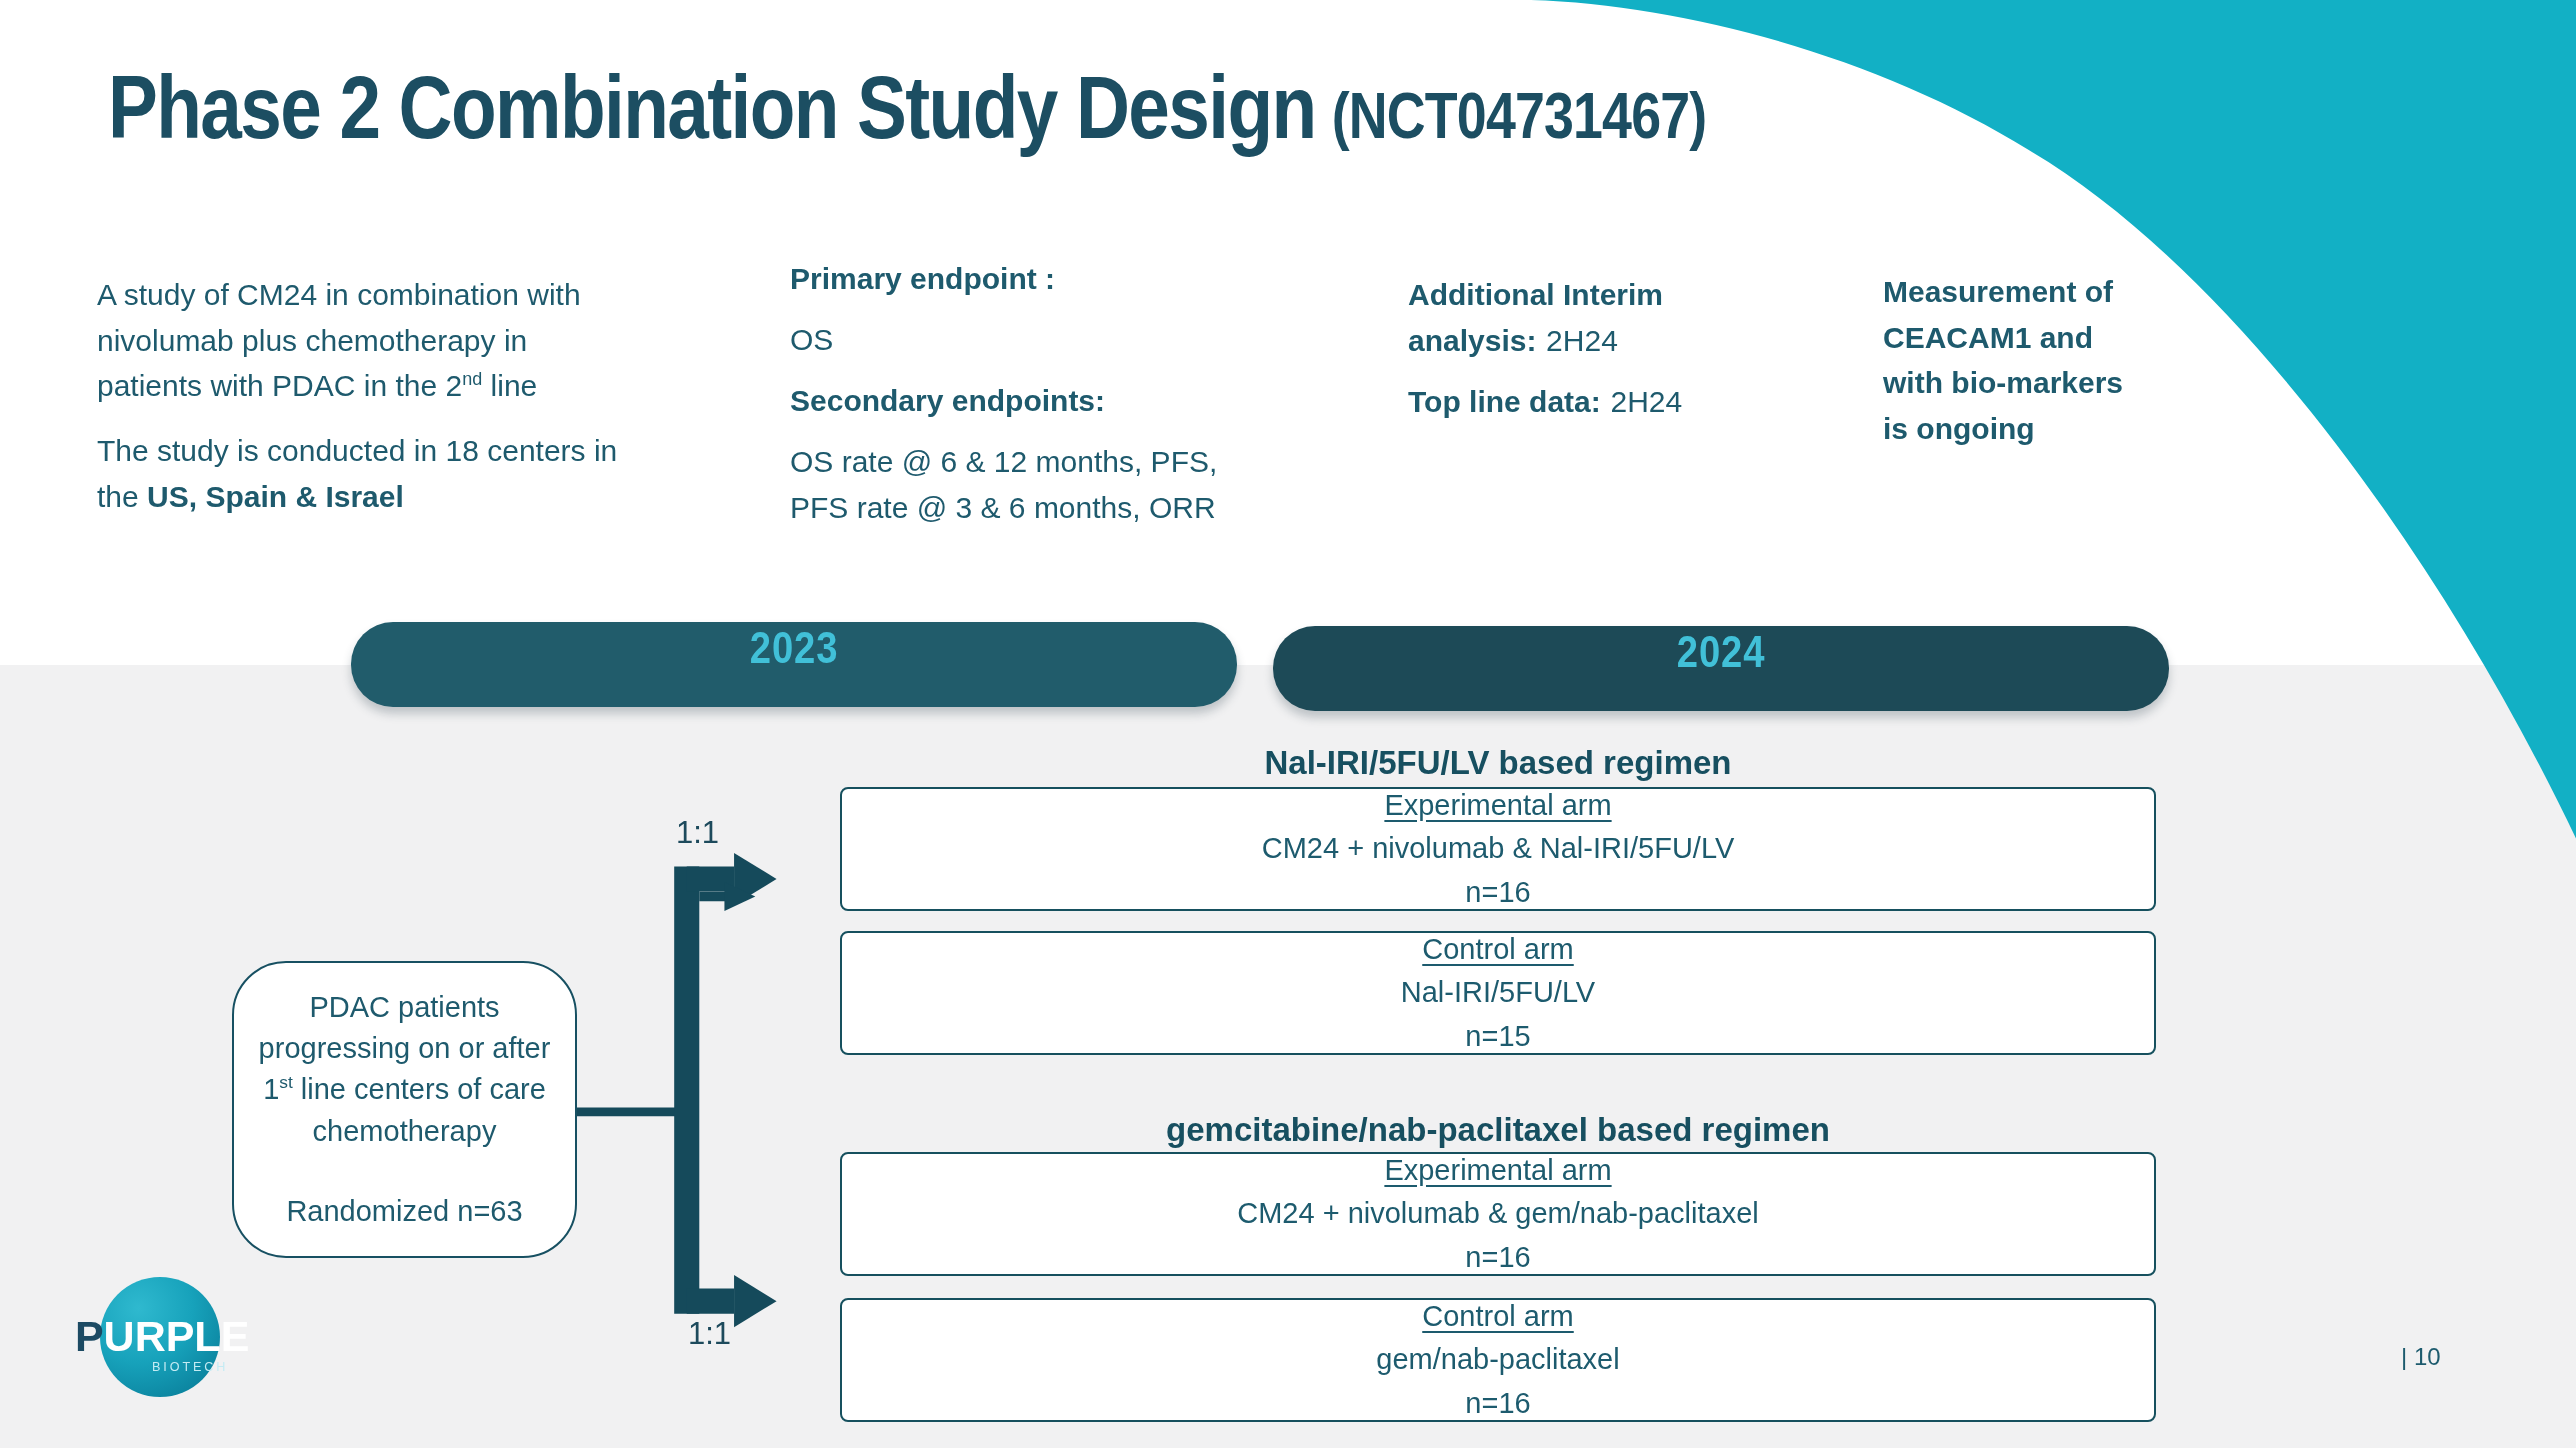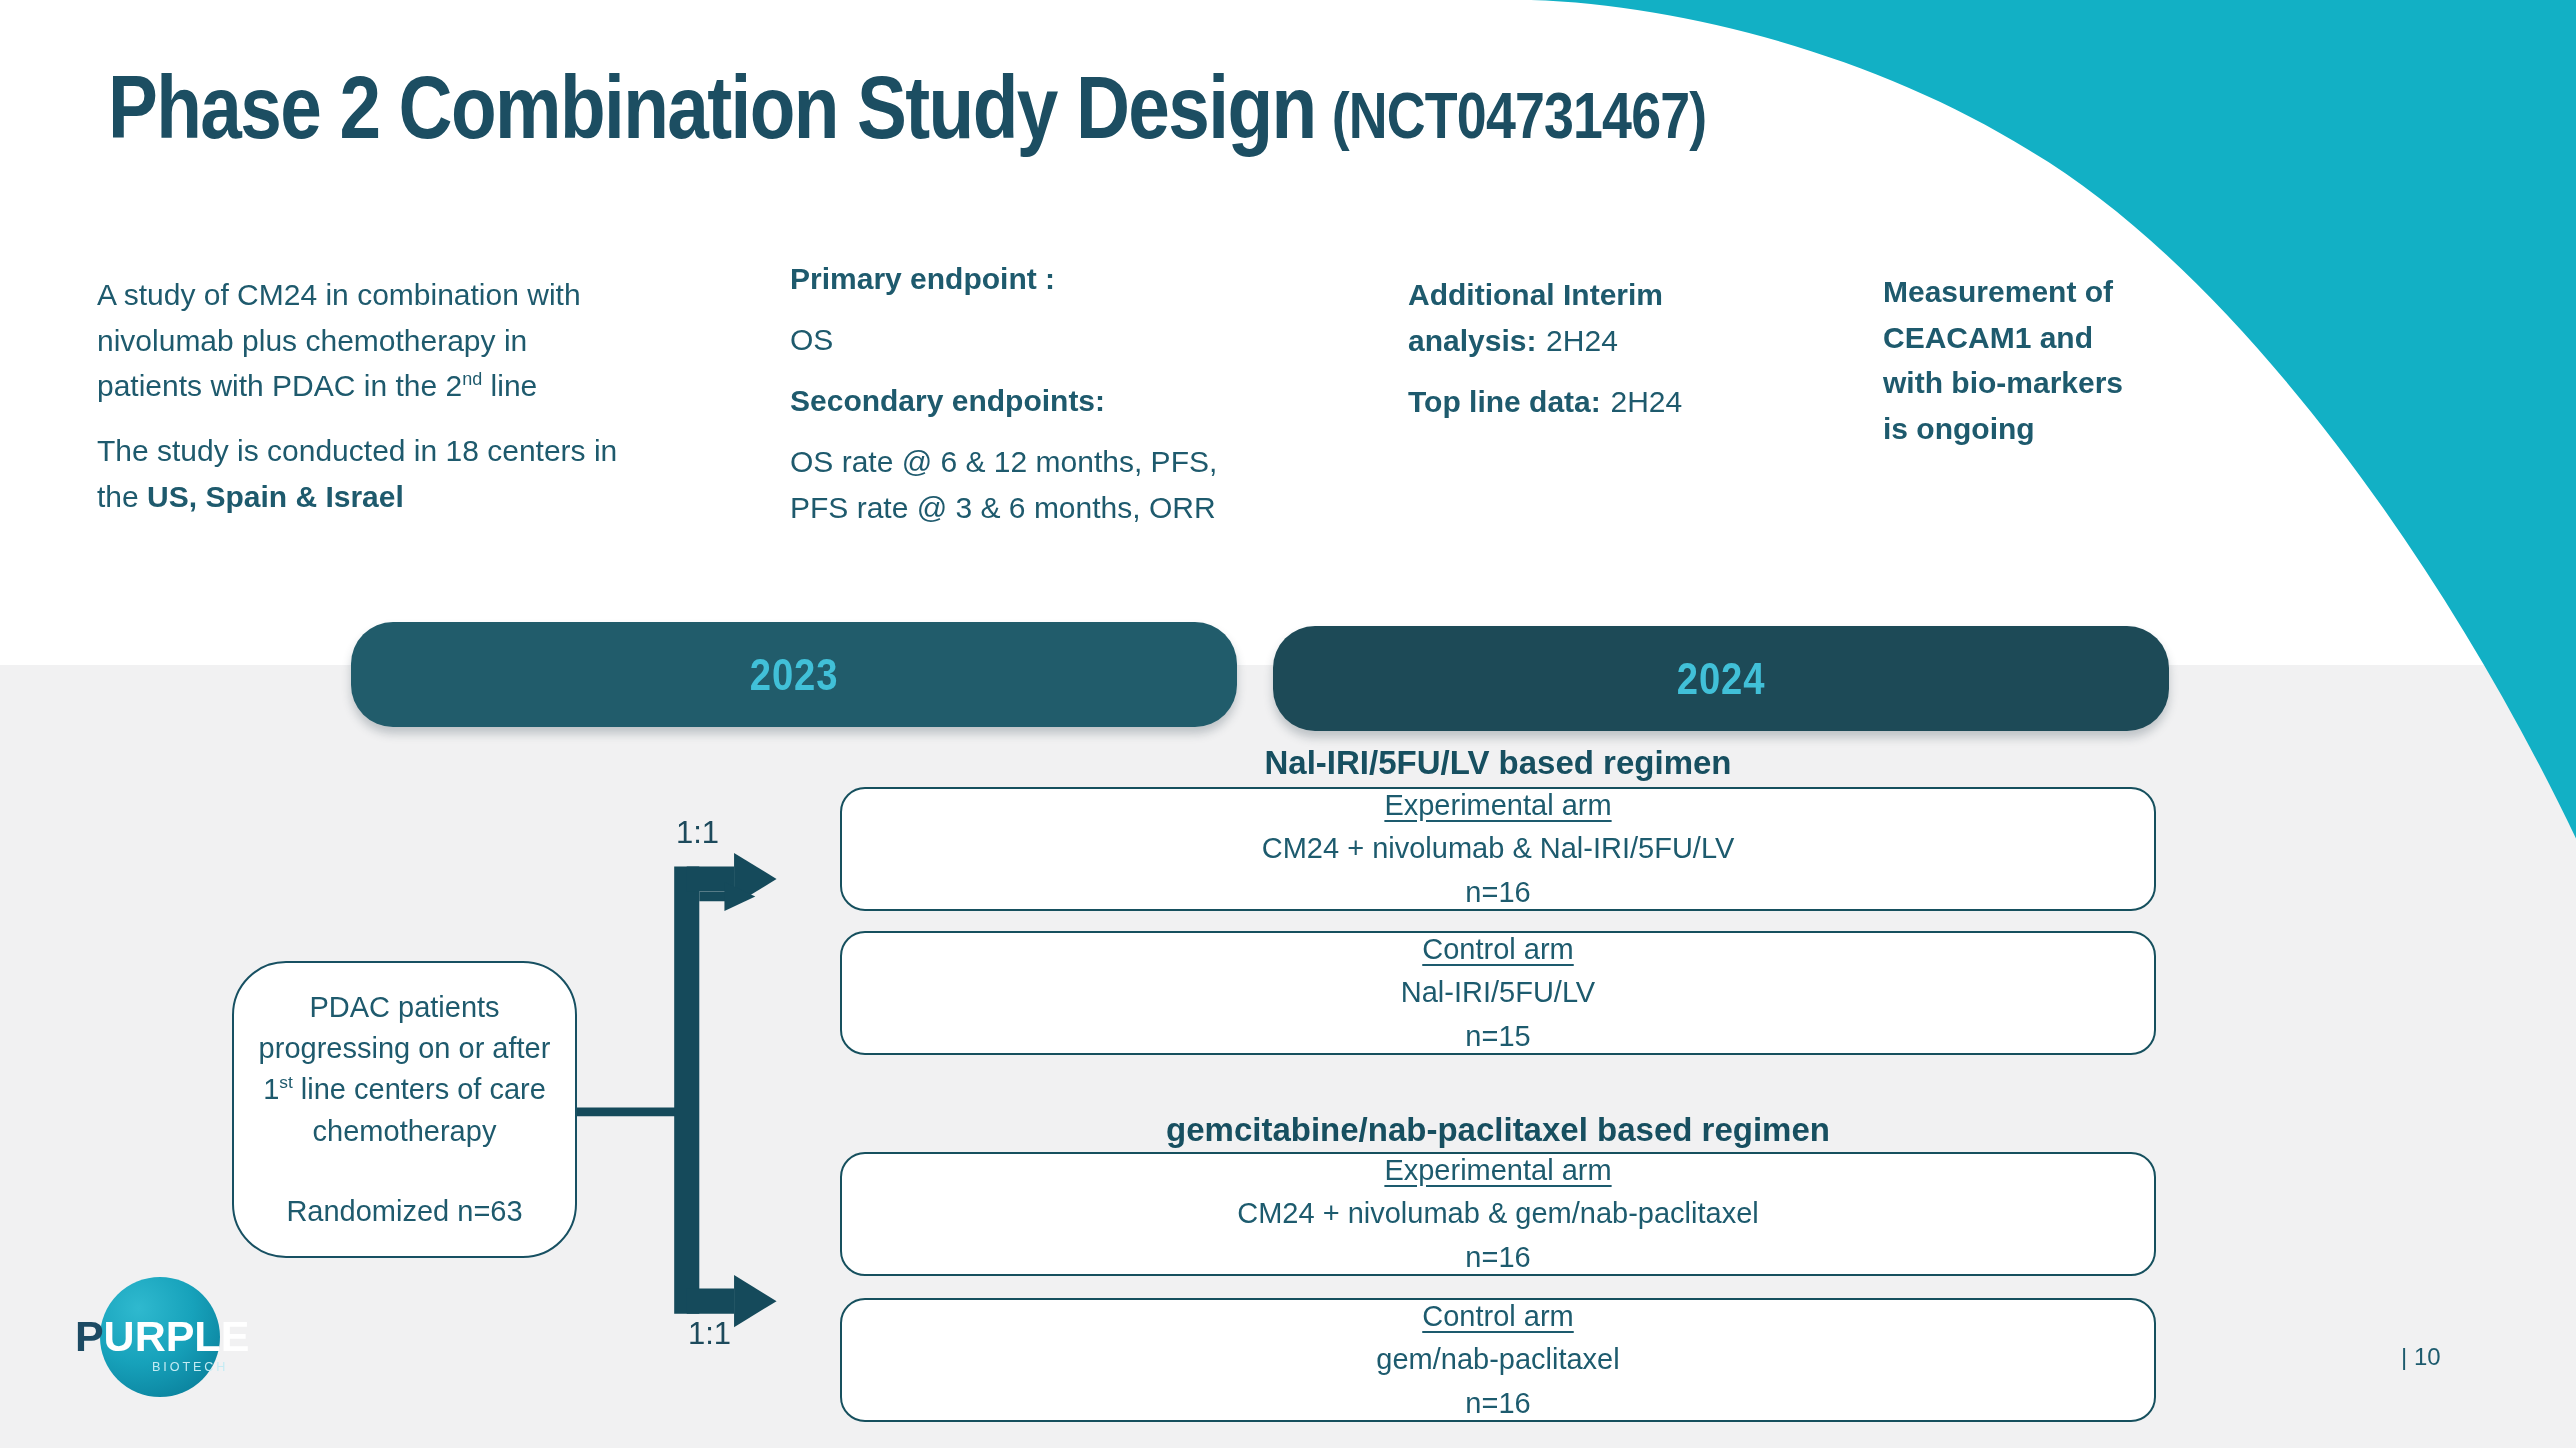--- a/index.html
+++ b/index.html
@@ -26,40 +26,40 @@
   .col2 .lbl{font-weight:bold;margin:0 0 15.5px 0;}
   .col2 .val{margin:0 0 15.5px 0;}
   .col2 .val2{margin:0;}
   .col3{left:1408px;top:272px;width:321px;}
   .col3 .item{margin:0 0 15.5px 0;}
   .col3 b{font-weight:bold;}
   .col3 .v{margin-left:9.7px;font-weight:normal;}
   .col4{left:1883px;top:269px;width:338px;font-weight:bold;}
 
   .pill{
-    position:absolute;height:105px;border-radius:42px;
-    display:flex;align-items:center;justify-content:center;
+    position:absolute;height:85px;border-radius:42px;
+    display:flex;justify-content:center;
     box-shadow:0 6.8px 9.7px rgba(40,60,70,.25);
   }
   .pill-left{left:351px;top:622px;width:886px;background:#215c6b;}
   .pill-right{left:1273px;top:626px;width:896px;background:#1d4a57;}
   .pill .year{
     font-size:45px;font-weight:bold;color:#41c0d8;letter-spacing:1px;
     transform:scaleX(.85);
   }
 
   .group-heading{
     position:absolute;left:840px;width:1316px;text-align:center;
     font-size:33px;font-weight:bold;color:#174f60;
   }
   .gh1{top:744px;} .gh2{top:1111px;}
 
   .arm-box{
     position:absolute;left:840px;width:1316px;height:124px;box-sizing:border-box;
-    background:#ffffff;border:2.9px solid #16505e;border-radius:25px;
+    background:#ffffff;border:2.9px solid #16505e;border-radius:8px;
     display:flex;flex-direction:column;align-items:center;justify-content:center;
     font-size:29px;line-height:1.5;color:#1d5b6e;text-align:center;
   }
   .arm-box .arm-title{text-decoration:underline;text-underline-offset:4.8px;}
   .box1{top:787px;} .box2{top:931px;} .box3{top:1152px;} .box4{top:1298px;}
 
   .patients-box{
     position:absolute;left:232px;top:961px;width:345px;height:297px;box-sizing:border-box;
     background:#ffffff;border:2.9px solid #175062;border-radius:54px;
     display:flex;flex-direction:column;align-items:center;justify-content:center;

